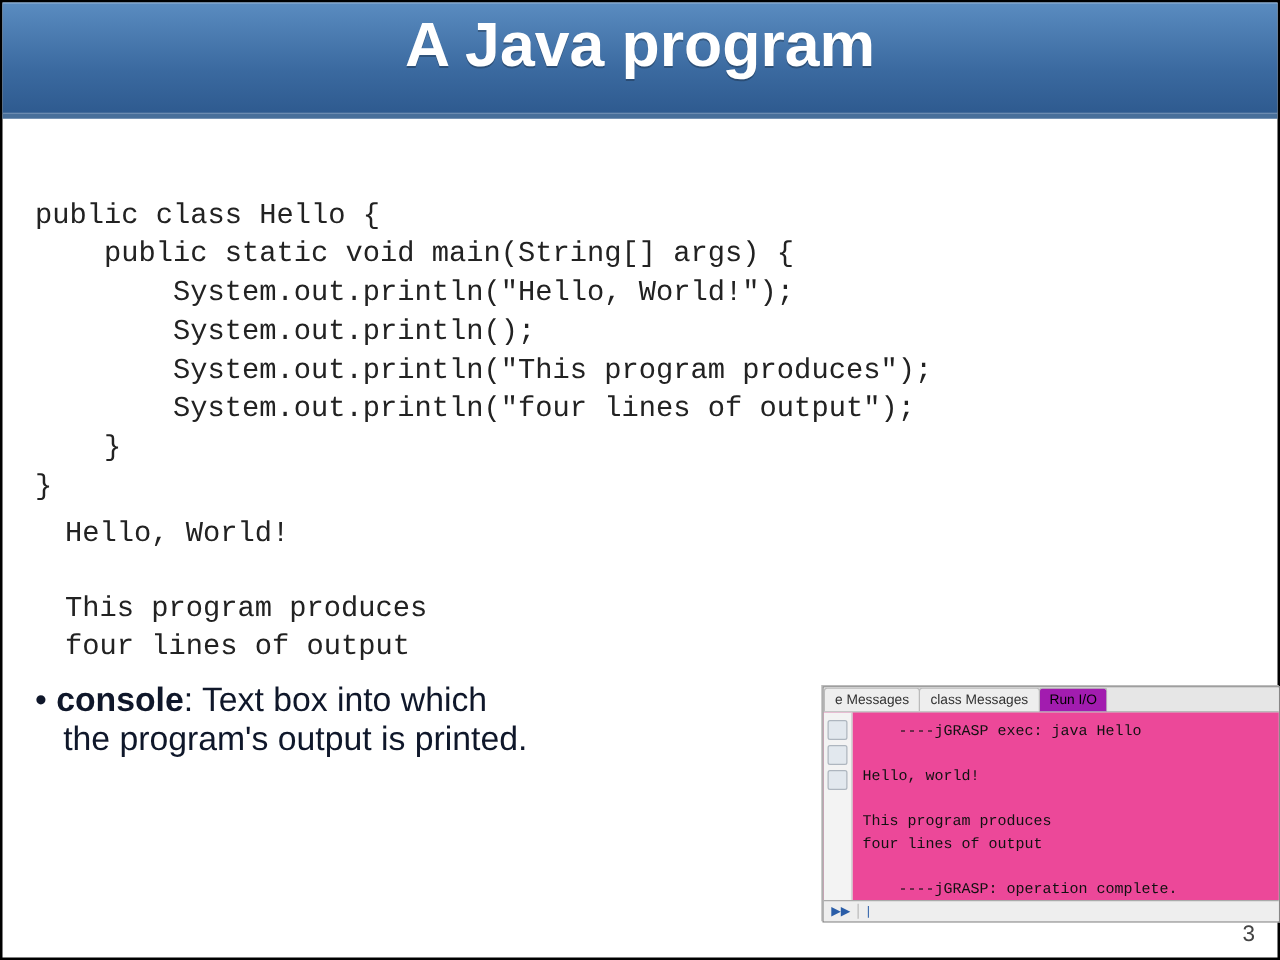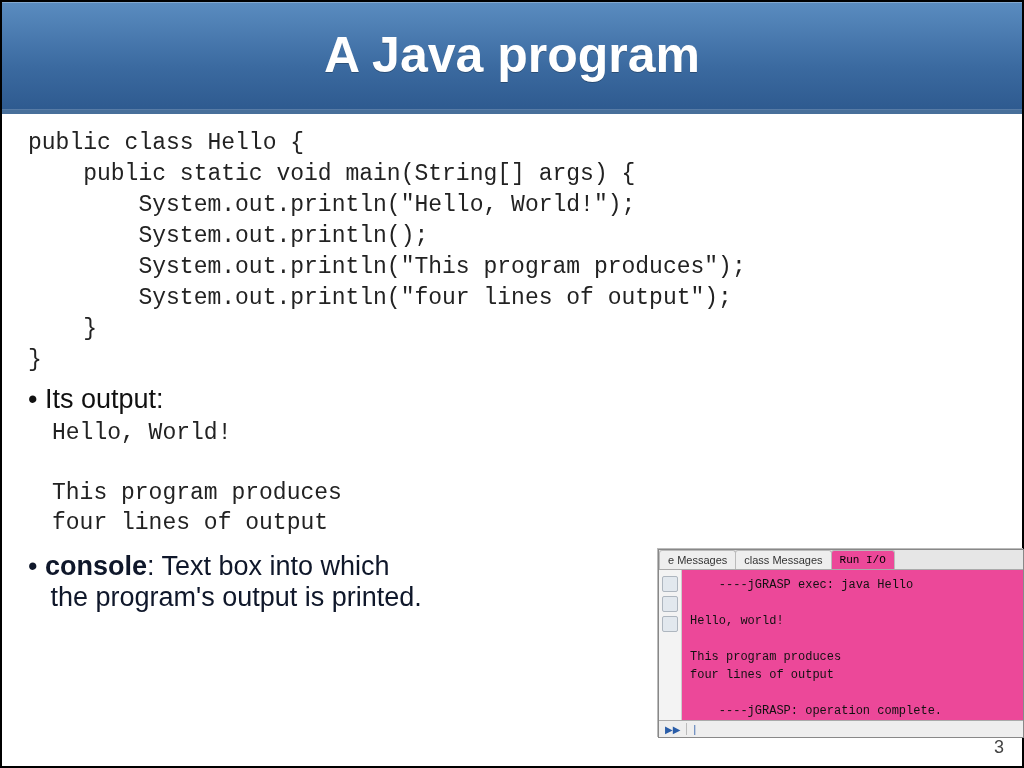--- a/index.html
+++ b/index.html
@@ -16,33 +16,34 @@
     height: 768px;
     box-sizing: border-box;
     border: 2px solid #000;
     position: relative;
     background: #fff;
   }
   .title-bar {
     background: linear-gradient(to bottom, #5a8cc0 0%, #3b6aa0 60%, #2e5a8f 100%);
     color: #fff;
     text-align: center;
-    padding: 24px 0 26px 0;
+    padding: 5px 0 26px 0;
     border-bottom: 4px solid #486f9a;
     box-shadow: inset 0 -1px 0 rgba(255,255,255,.2), inset 0 1px 0 rgba(255,255,255,.25);
   }
   .title-bar h1 {
     margin: 0;
     font-size: 50px;
     font-weight: bold;
     font-family: Verdana, Arial, sans-serif;
     text-shadow: 0 1px 0 rgba(0,0,0,.25);
   }
   .content {
     padding: 14px 42px 0 26px;
+    margin-top: 48px;
   }
   pre.code {
     font-family: "Courier New", Courier, monospace;
     font-size: 23px;
     line-height: 1.35;
     margin: 0 0 8px 0;
     color: #222;
     white-space: pre;
   }
   .bullet {
@@ -101,23 +102,22 @@
     padding: 3px 8px;
     border: 1px solid #bbb;
     border-bottom: none;
     background: #eee;
     margin-right: -1px;
     white-space: nowrap;
     border-top-left-radius: 3px;
     border-top-right-radius: 3px;
   }
   .tab.active {
-    background: #ec4899;
+    background: #a21caf;
     color: #000;
-    font-family: Liberation Mono, monospace;
   }
   .console-body {
     display: flex;
     background: #ec4899;
     height: 150px;
   }
   .gutter {
     width: 22px;
     background: #f3f3f3;
     border-right: 1px solid #ccc;
@@ -171,21 +171,20 @@
 
     <pre class="code">public class Hello {
     public static void main(String[] args) {
         System.out.println("Hello, World!");
         System.out.println();
         System.out.println("This program produces");
         System.out.println("four lines of output");
     }
 }</pre>
 
-    <p class="bullet">Its output:</p>
 
     <pre class="output">Hello, World!
 
 This program produces
 four lines of output</pre>
 
     <p class="console-def">• <b>console</b><span style="white-space:pre;">: Text box into which
    the program's output is printed.</span></p>
 
   </div>

